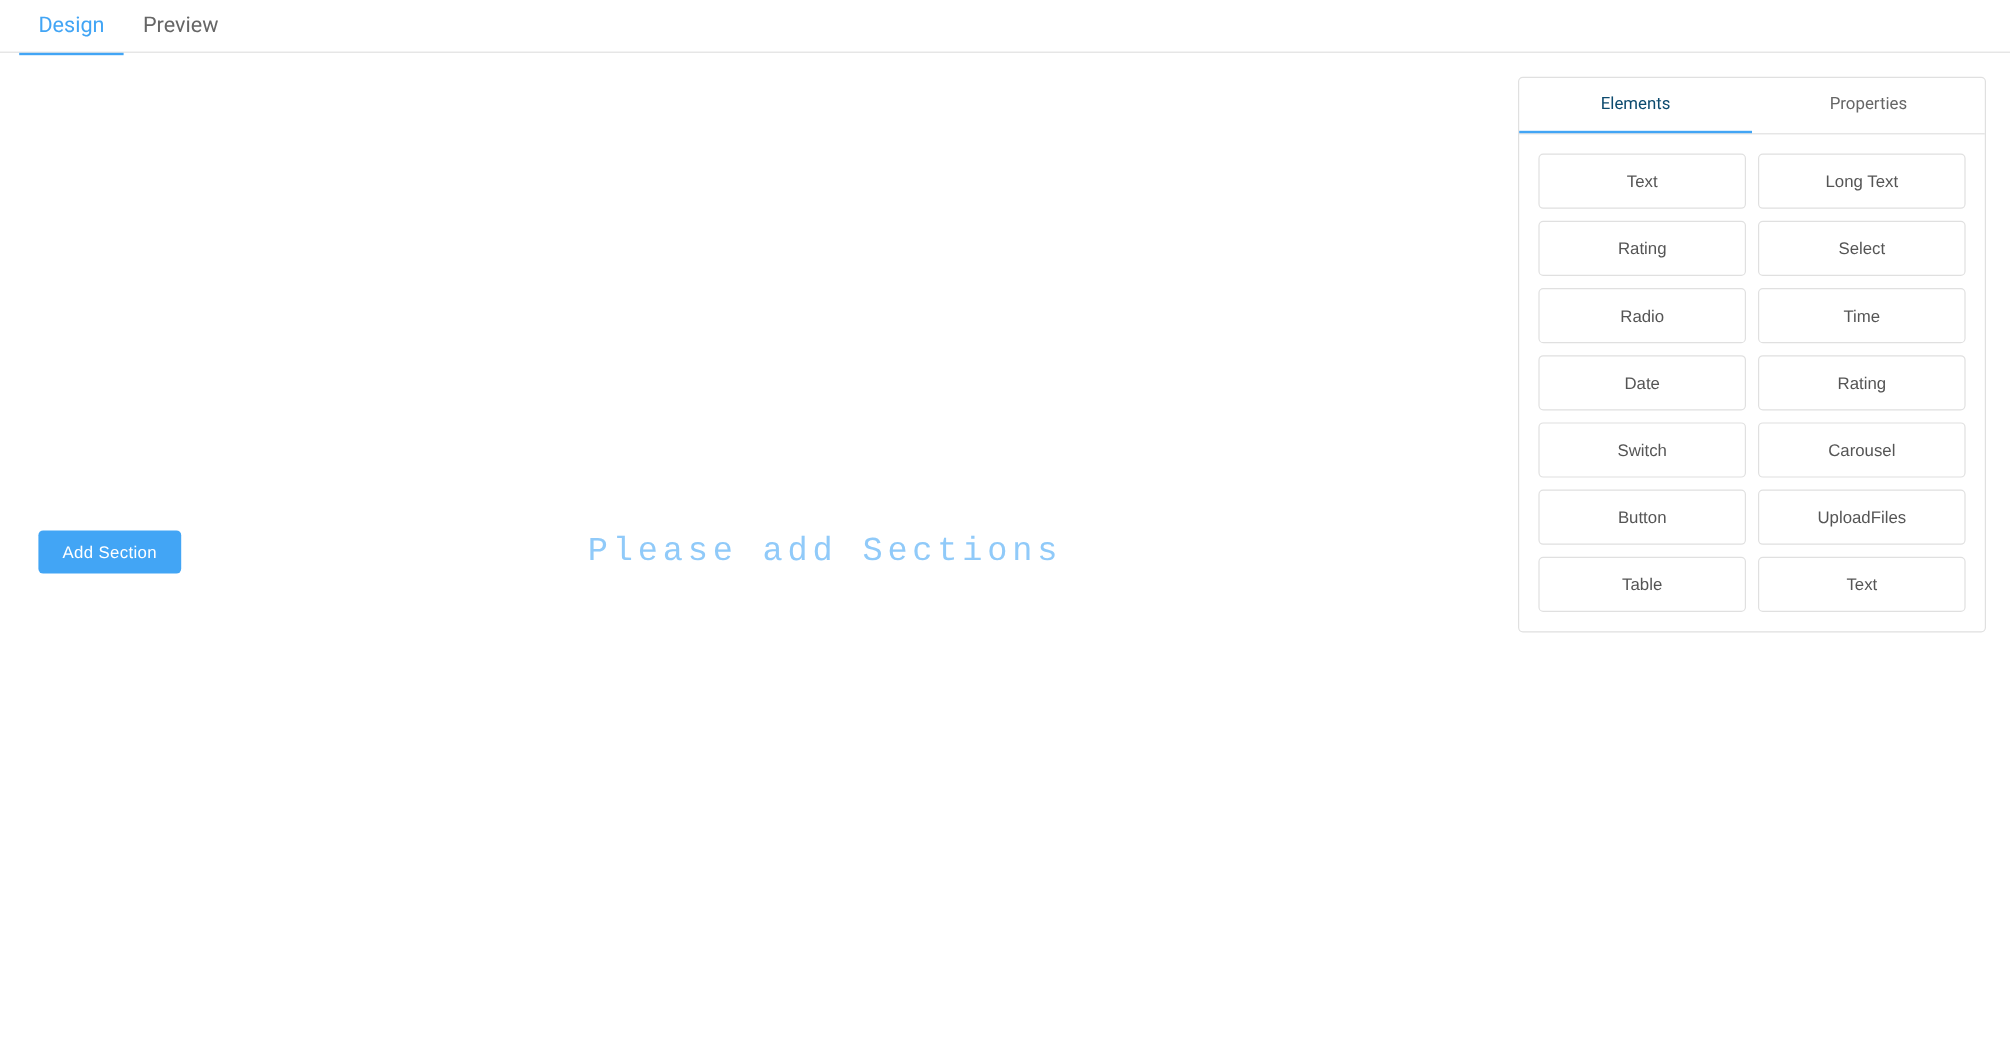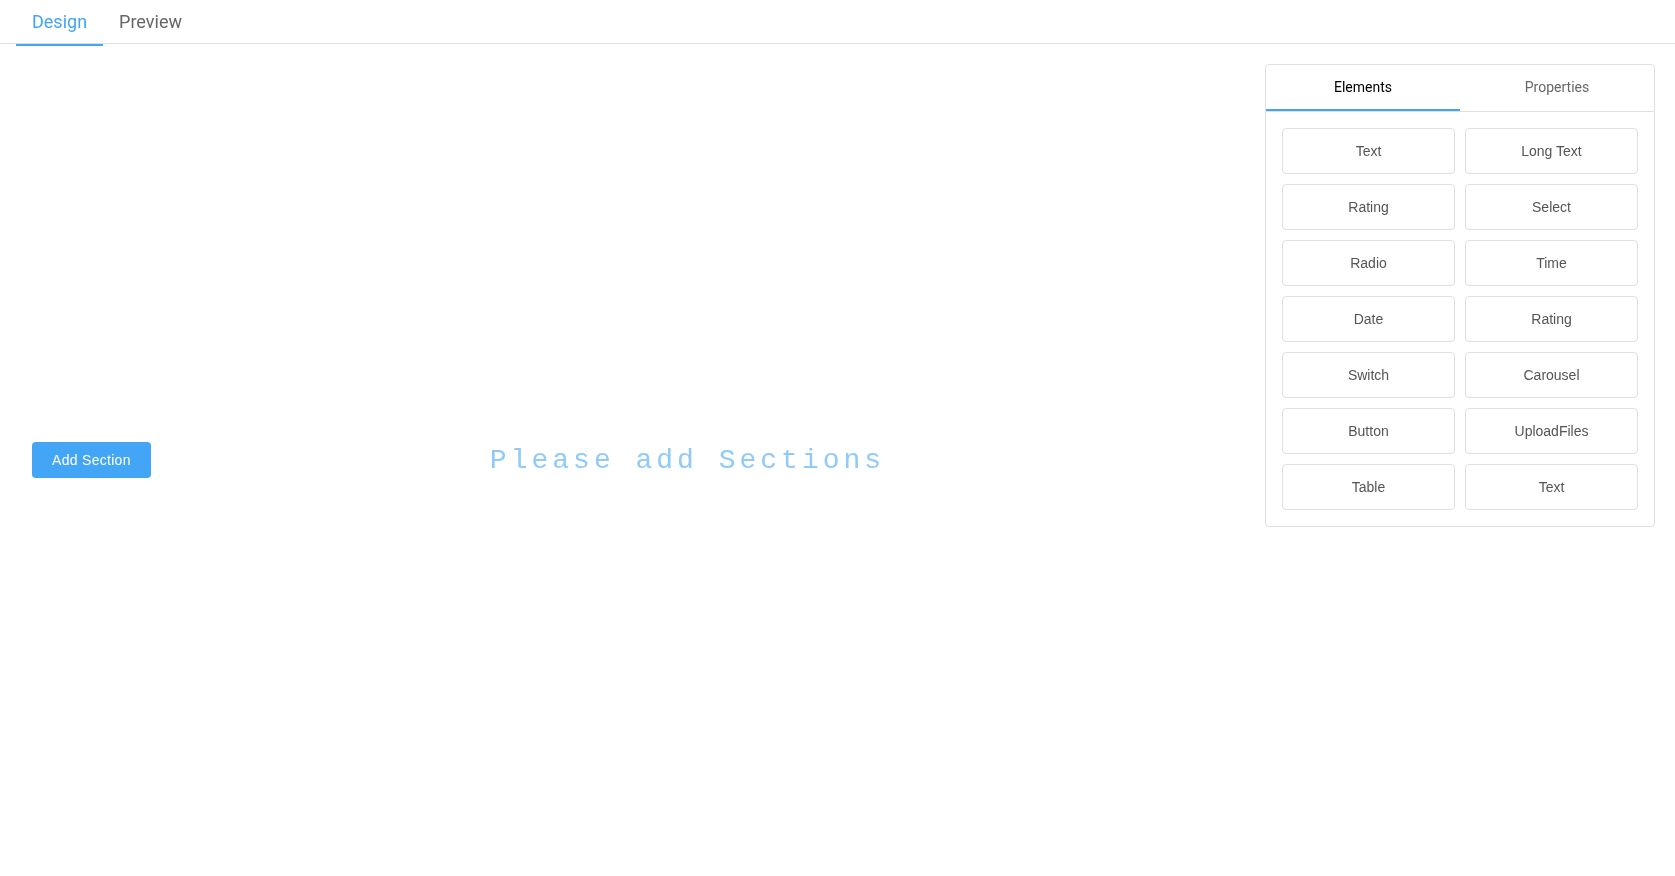--- a/index.html
+++ b/index.html
@@ -103,21 +103,21 @@
     .panel-tab {
       flex: 1;
       text-align: center;
       padding: 14px 0;
       font-size: 14px;
       cursor: pointer;
       color: #666;
     }
 
     .panel-tab.active {
-      color: #000000;
+      color: #0c4a6e;
       border-bottom: 2px solid #42a5f5;
     }
 
     .elements-grid {
       display: grid;
       grid-template-columns: 1fr 1fr;
       gap: 10px;
       padding: 16px;
     }
 

